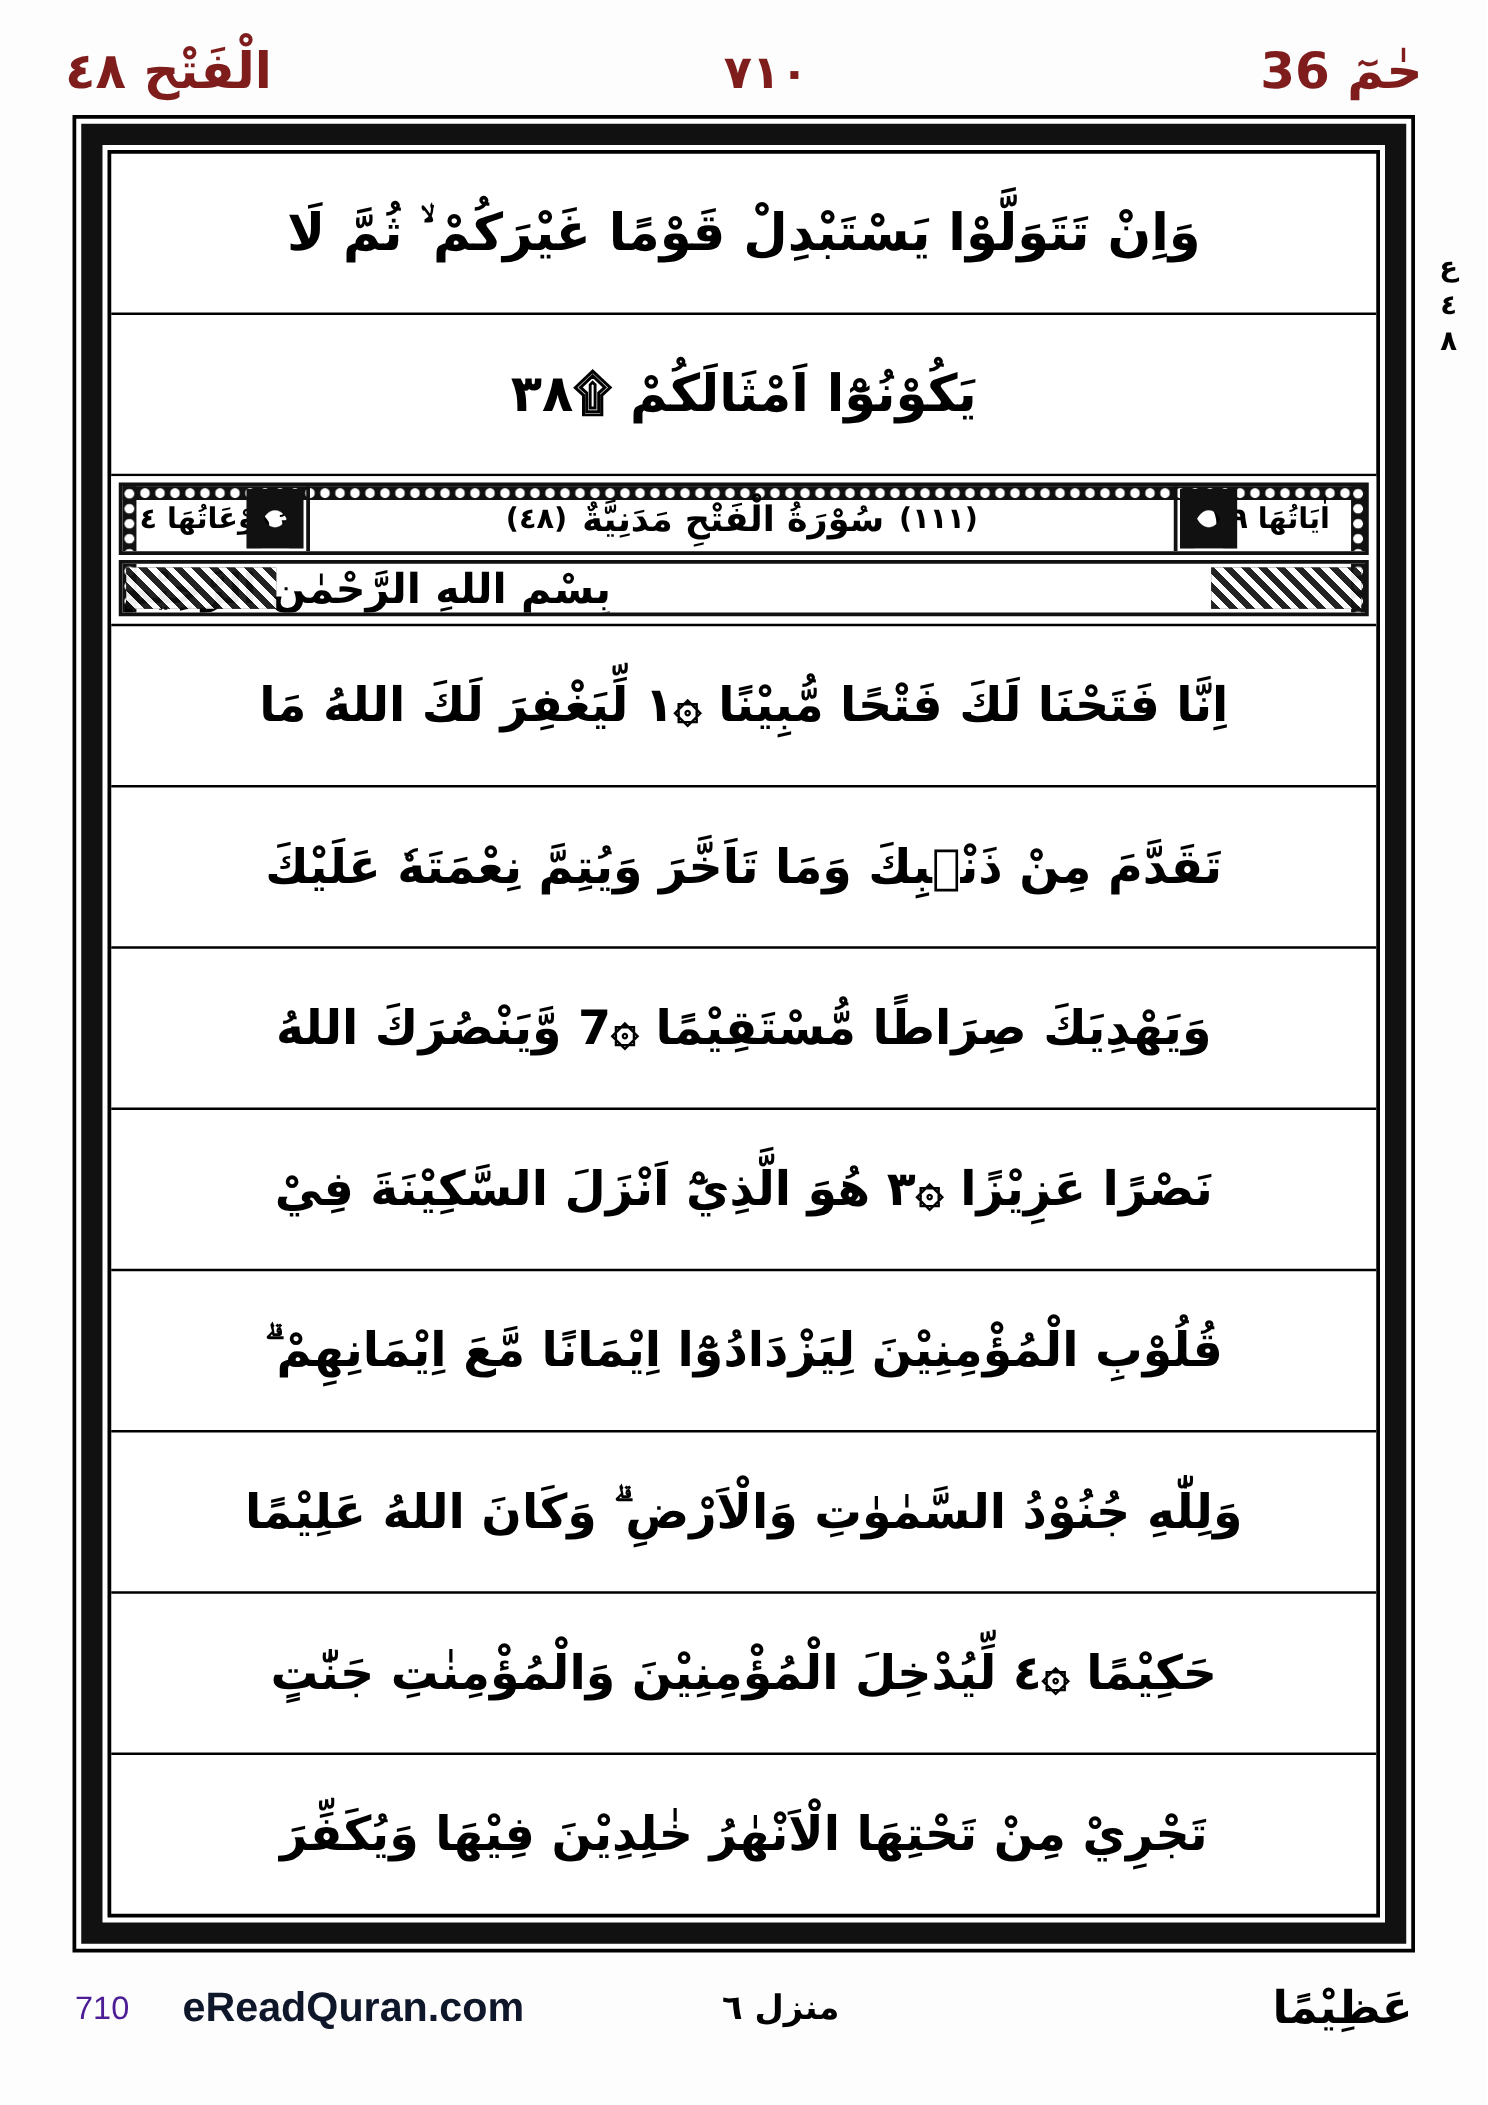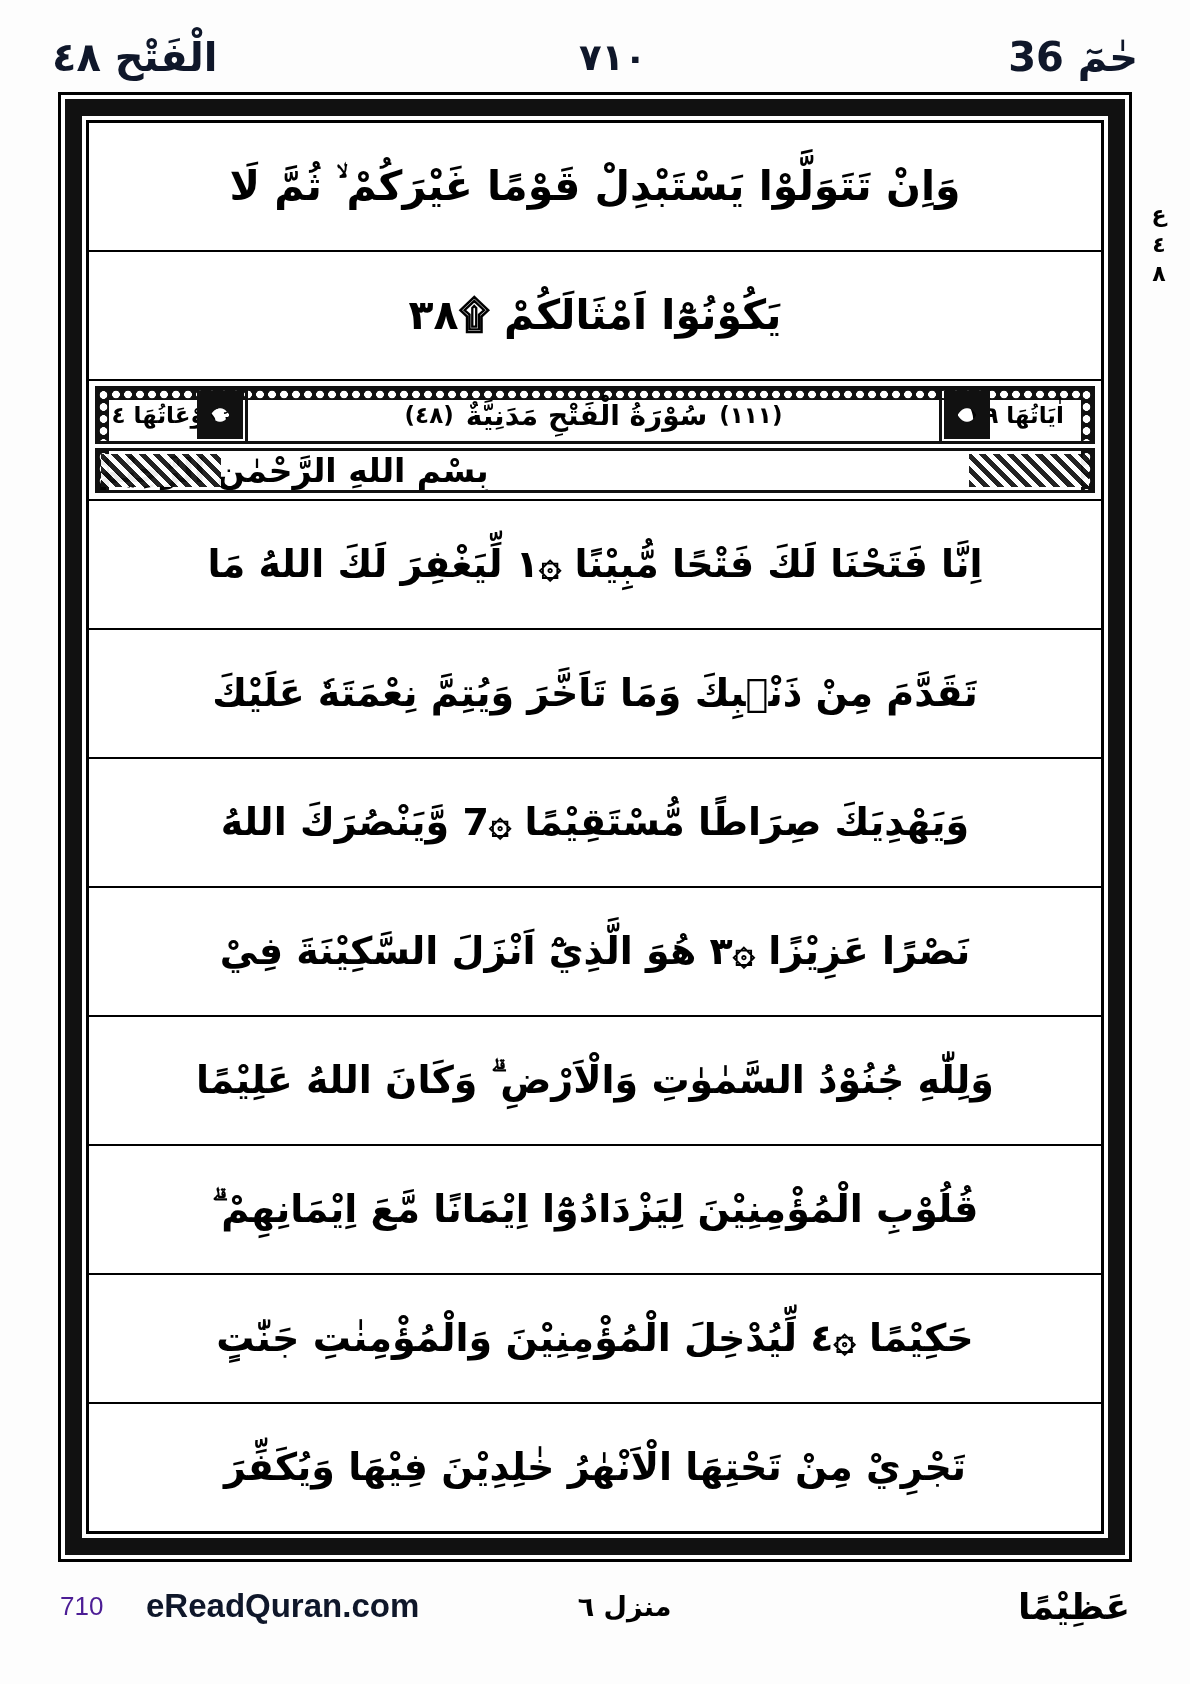--- a/index.html
+++ b/index.html
@@ -34,21 +34,21 @@
     justify-content: space-between;
     direction: rtl;
   }
   .hdr-item {
     font-family: "DejaVu Sans", "Liberation Sans", sans-serif;
     font-size: 40px;
     font-weight: 700;
     letter-spacing: 1px;
     line-height: 1;
     white-space: nowrap;
-    color: #0f172a;
+    color: #7f1d1d;
   }
   .hdr-center {
     font-size: 37px;
     font-weight: 700;
     letter-spacing: 2px;
   }
 
   
   .frame-outer {
     position: absolute;
@@ -376,24 +376,24 @@
         <div class="aya-line">
           <div class="aya-text tight">تَقَدَّمَ مِنْ ذَنْۢبِكَ وَمَا تَاَخَّرَ وَيُتِمَّ نِعْمَتَهٗ عَلَيْكَ</div>
         </div>
         <div class="aya-line">
           <div class="aya-text tight">وَيَهْدِيَكَ صِرَاطًا مُّسْتَقِيْمًا ۞7 وَّيَنْصُرَكَ اللهُ</div>
         </div>
         <div class="aya-line">
           <div class="aya-text tight">نَصْرًا عَزِيْزًا ۞٣ هُوَ الَّذِيْٓ اَنْزَلَ السَّكِيْنَةَ فِيْ</div>
         </div>
         <div class="aya-line">
+          <div class="aya-text tight">قُلُوْبِ الْمُؤْمِنِيْنَ لِيَزْدَادُوْٓا اِيْمَانًا مَّعَ اِيْمَانِهِمْ ۗ</div>
+        </div>
+        <div class="aya-line">
           <div class="aya-text tight">وَلِلّٰهِ جُنُوْدُ السَّمٰوٰتِ وَالْاَرْضِ ۗ وَكَانَ اللهُ عَلِيْمًا</div>
-        </div>
-        <div class="aya-line">
-          <div class="aya-text tight">قُلُوْبِ الْمُؤْمِنِيْنَ لِيَزْدَادُوْٓا اِيْمَانًا مَّعَ اِيْمَانِهِمْ ۗ</div>
         </div>
         <div class="aya-line">
           <div class="aya-text tight">حَكِيْمًا ۞٤ لِّيُدْخِلَ الْمُؤْمِنِيْنَ وَالْمُؤْمِنٰتِ جَنّٰتٍ</div>
         </div>
         <div class="aya-line">
           <div class="aya-text tight">تَجْرِيْ مِنْ تَحْتِهَا الْاَنْهٰرُ خٰلِدِيْنَ فِيْهَا وَيُكَفِّرَ</div>
         </div>
 
       </div>
     </div>

